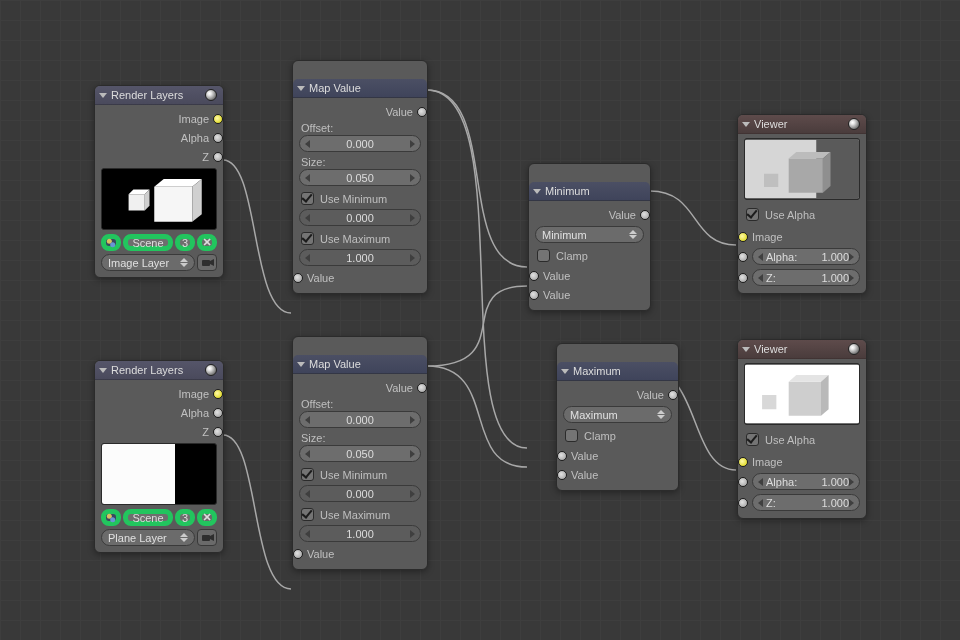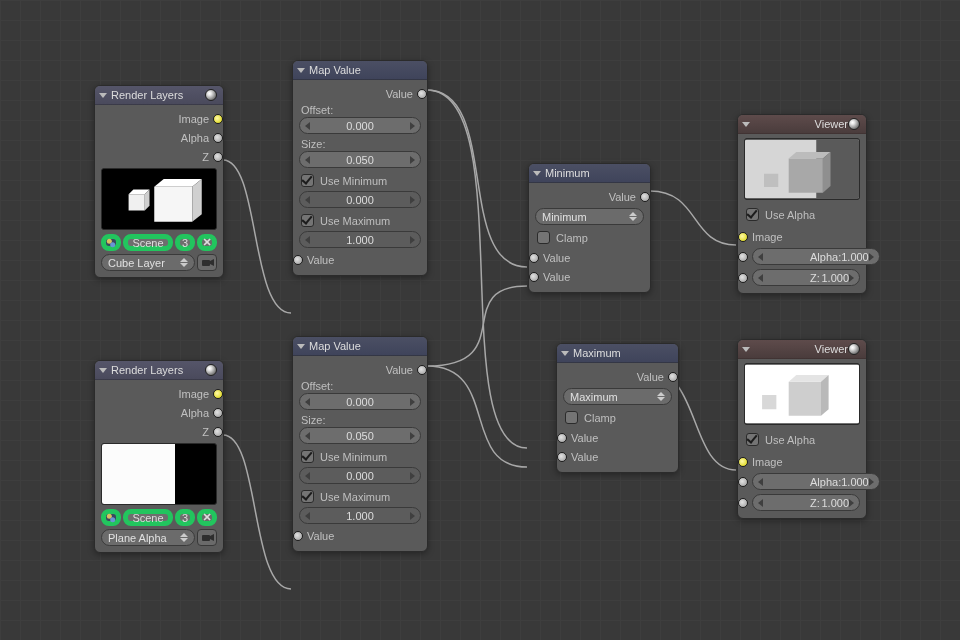--- a/index.html
+++ b/index.html
@@ -9,22 +9,22 @@
            linear-gradient(90deg, #3e3e3e 1px, transparent 1px);
          background-size: 20px 20px;
   }
   svg.wires { position:absolute; top:0; left:0; width:960px; height:640px; pointer-events:none; }
 
   .node { position:absolute; background:#5a5a5a; border:1px solid #2b2b2b; border-radius:6px;
           box-shadow:0 2px 6px rgba(0,0,0,.35); font-size:11px; color:#bfbfbf; overflow:visible; }
   .node-header { display:flex; align-items:center; height:19px; padding:0 6px 0 4px;
                  border-bottom:1px solid rgba(0,0,0,.3); border-radius:5px 5px 0 0;
                  background:linear-gradient(#555569,#4a4a5c); color:#ddd; }
-  .node-header.math { background:linear-gradient(#4b4f64,#3f445b); }
-  .node-header.viewer { background:linear-gradient(#5e4b4b,#4a3c3c);text-align:right; }
+  .node-header.math { background:linear-gradient(#4b4f64,#3f445b);margin-top:18px; }
+  .node-header.viewer { background:linear-gradient(#5e4b4b,#4a3c3c); }
   .node-header .tri { width:0; height:0; border-top:5px solid #bbb; border-left:4px solid transparent;
                       border-right:4px solid transparent; margin-right:4px; }
   .node-header .title { flex:1; font-size:11px; }
   .node-header .sphere { width:12px; height:12px; border-radius:50%;
                          background:radial-gradient(circle at 35% 35%, #fff 0%, #e8e8e8 20%, #7a7a7a 70%, #555 100%);
                          border:1px solid #222; }
   .node-body { padding:4px 6px 6px; position:relative; }
 
   .row { position:relative; height:19px; display:flex; align-items:center; }
   .row.right { justify-content:flex-end; padding-right:8px; }
@@ -40,21 +40,21 @@
   .field-label { font-size:11px; color:#bfbfbf; padding:1px 2px 1px 2px; }
 
   .numfield { display:flex; align-items:center; justify-content:flex-start;
               background:#6d6d6d; border:1px solid #3a3a3a; border-radius:9px; height:17px;
               padding:0 5px; color:#ddd; font-size:11px; }
   .numfield.dark { background:#5c5c5c; }
   .numfield .tri-l, .numfield .tri-r { width:0; height:0; }
   .numfield .tri-l { border-right:5px solid #3f3f3f; border-top:4px solid transparent; border-bottom:4px solid transparent; }
   .numfield .tri-r { border-left:5px solid #3f3f3f; border-top:4px solid transparent; border-bottom:4px solid transparent; }
   .numfield .val { flex:1; text-align:center; }
-  .numfield .lab { padding-left:3px;margin-left:44px; }
+  .numfield .lab { padding-left:3px; }
 
   .checkbox { display:flex; align-items:center; gap:6px; padding:2px 2px; }
   .checkbox .box { width:13px; height:13px; border:1px solid #2b2b2b; border-radius:3px;
                    background:#747474; position:relative; }
   .checkbox .box.checked::after { content:""; position:absolute; left:2px; top:-1px; width:4px; height:8px;
                    border-right:2px solid #1c1c1c; border-bottom:2px solid #1c1c1c; transform:rotate(40deg); }
 
   .dropdown { display:flex; align-items:center; justify-content:space-between;
               background:#6b6b6b; border:1px solid #3a3a3a; border-radius:9px; height:17px; padding:0 6px;
               color:#e0e0e0; font-size:11px; }
@@ -127,21 +127,21 @@
             <circle cx="4" cy="4" r="3" fill="#d8c060"></circle>
             <circle cx="8" cy="8" r="3" fill="#6996d4"></circle>
           </svg>
       </div>
       <div class="pillbtn" style="flex:1;">Scene</div>
       <div class="pillbtn iconbtn">3</div>
       <div class="pillbtn iconbtn x">✕</div>
     </div>
     <div class="selectrow">
       <div class="dropdown" style="flex:1;">
-        <span>Cube Layer</span>
+        <span>Image Layer</span>
           <span class="chev"></span>
       </div>
       <div class="camicon">
         <svg width="13" height="11" viewBox="0 0 13 11">
             <rect x="1" y="3" width="8" height="6" rx="1" fill="#2e2e2e"></rect>
             <polygon points="9,4 13,2 13,9 9,7" fill="#2e2e2e"></polygon>
           </svg>
       </div>
     </div>
   </div>
@@ -175,21 +175,21 @@
             <circle cx="4" cy="4" r="3" fill="#d8c060"></circle>
             <circle cx="8" cy="8" r="3" fill="#6996d4"></circle>
           </svg>
       </div>
       <div class="pillbtn" style="flex:1;">Scene</div>
       <div class="pillbtn iconbtn">3</div>
       <div class="pillbtn iconbtn x">✕</div>
     </div>
     <div class="selectrow">
       <div class="dropdown" style="flex:1;">
-        <span>Plane Alpha</span>
+        <span>Plane Layer</span>
           <span class="chev"></span>
       </div>
       <div class="camicon">
         <svg width="13" height="11" viewBox="0 0 13 11">
             <rect x="1" y="3" width="8" height="6" rx="1" fill="#2e2e2e"></rect>
             <polygon points="9,4 13,2 13,9 9,7" fill="#2e2e2e"></polygon>
           </svg>
       </div>
     </div>
   </div>

